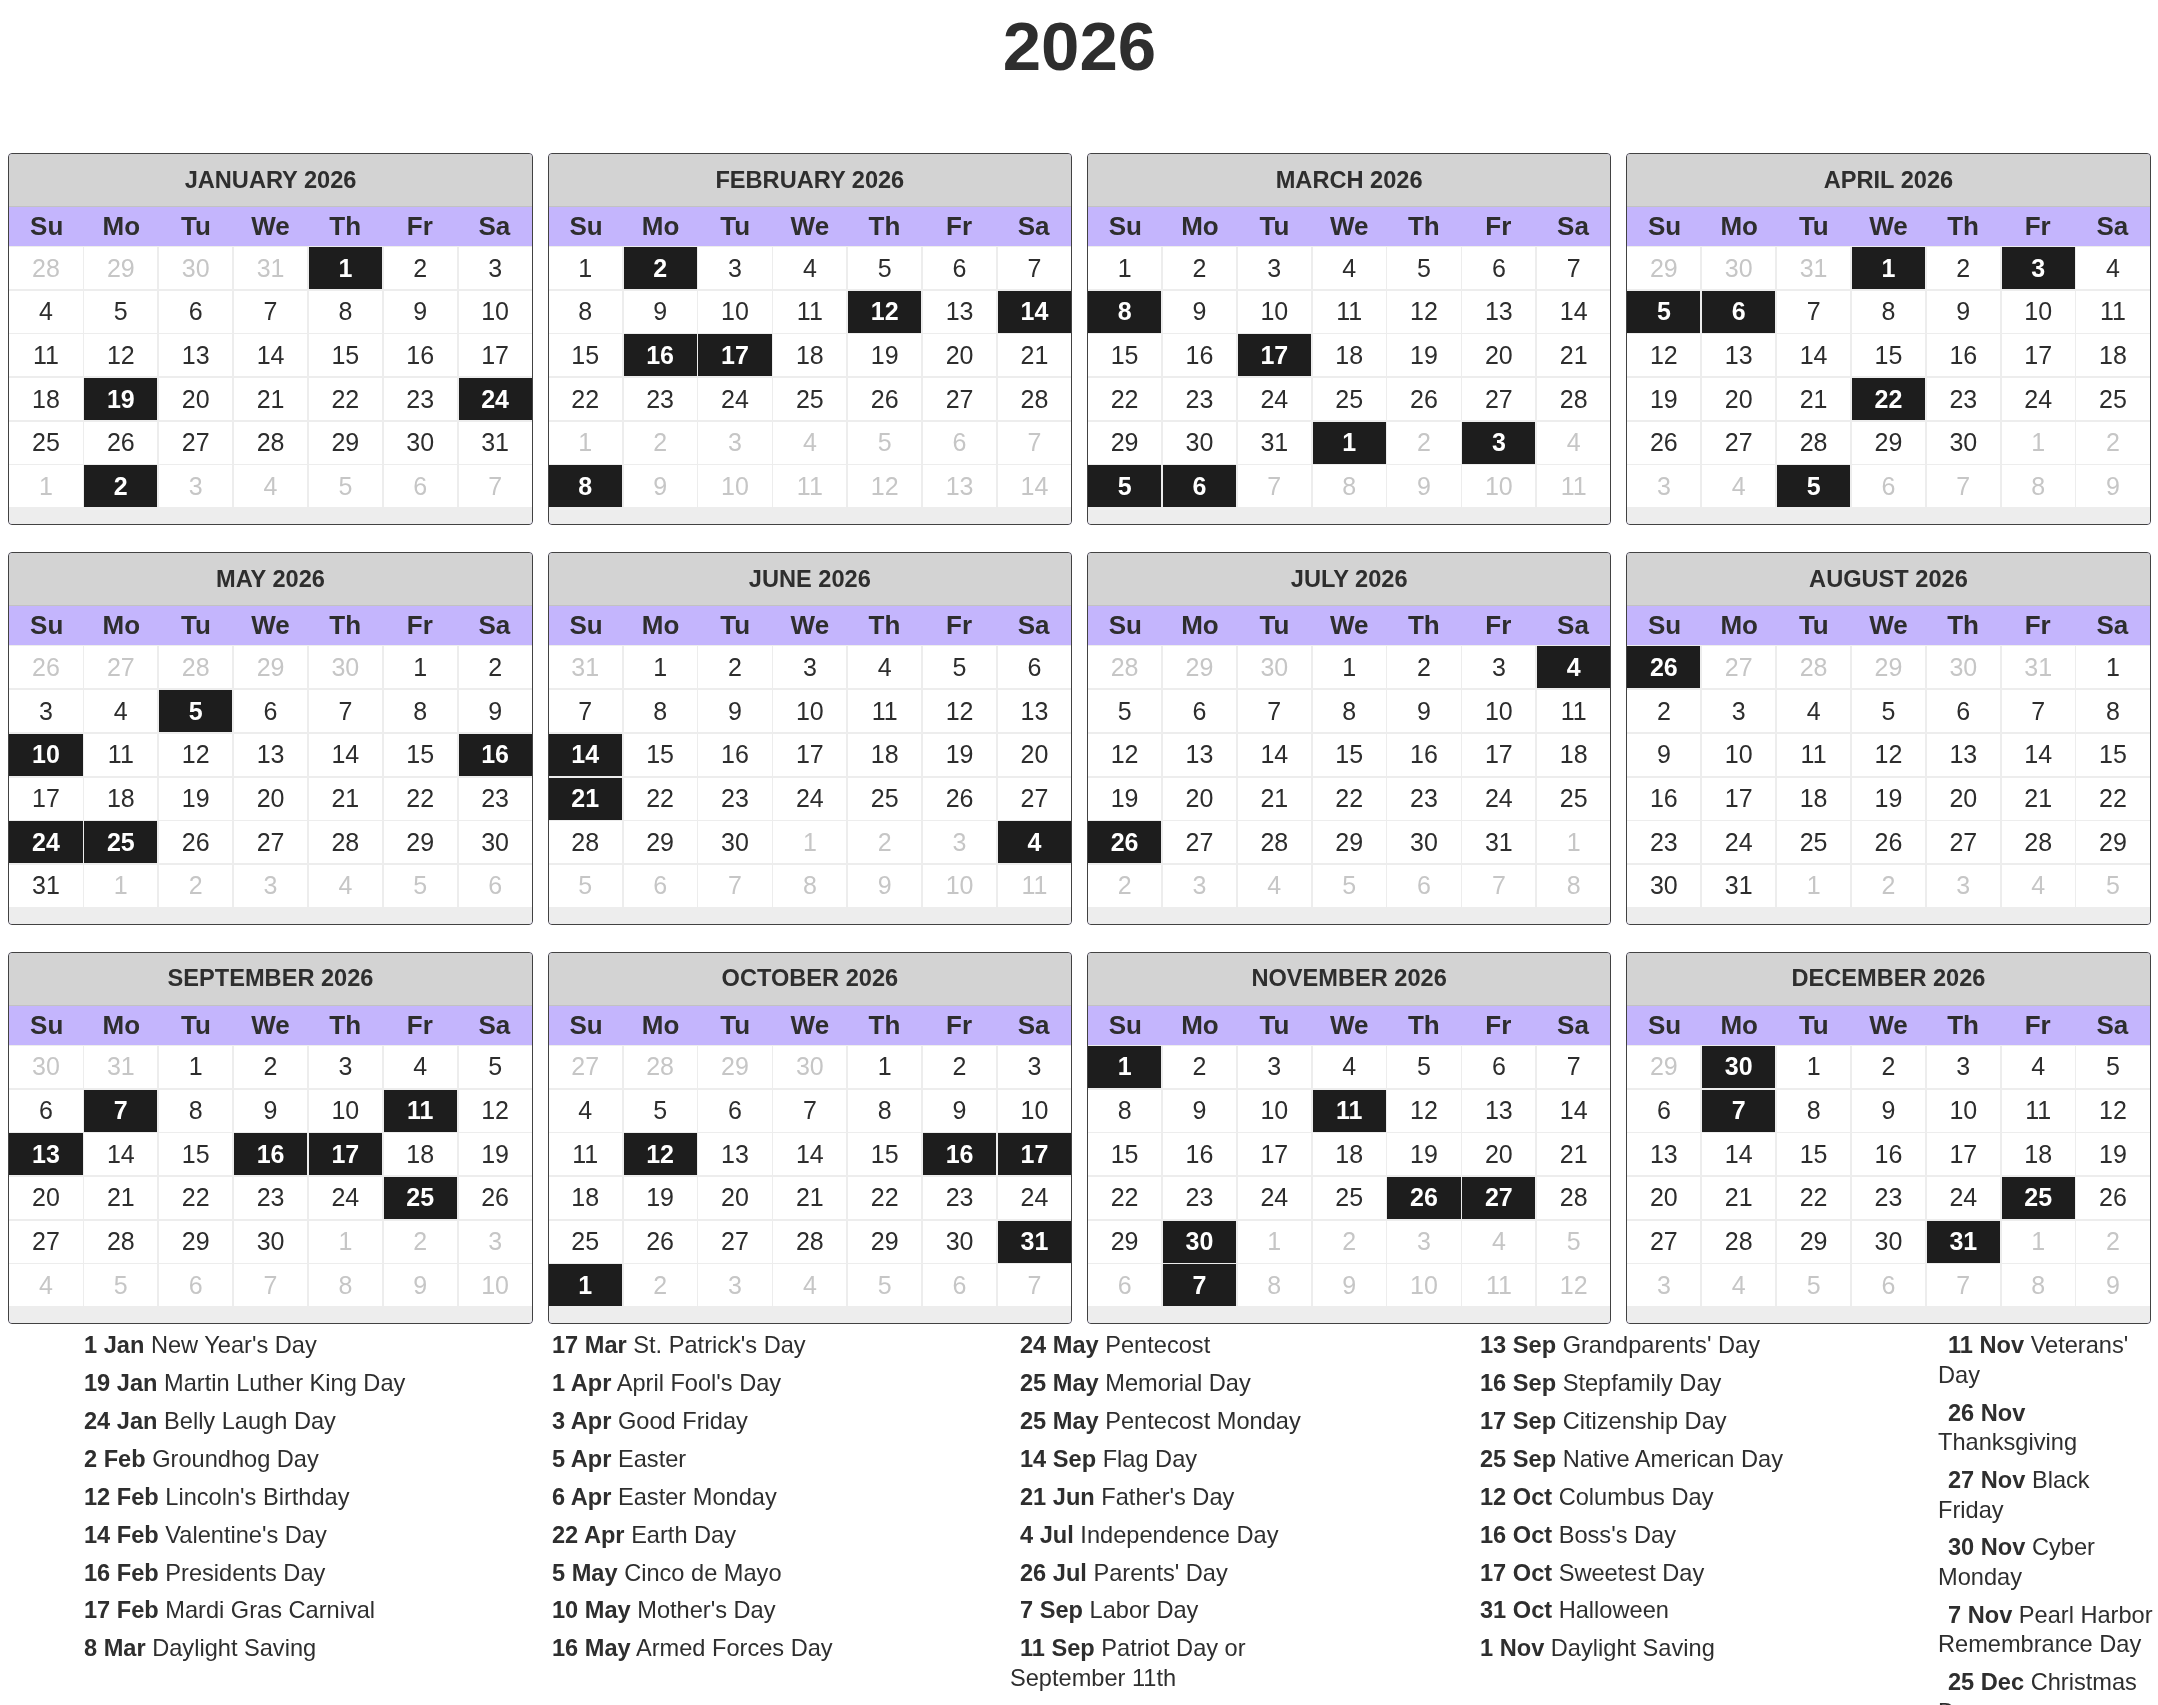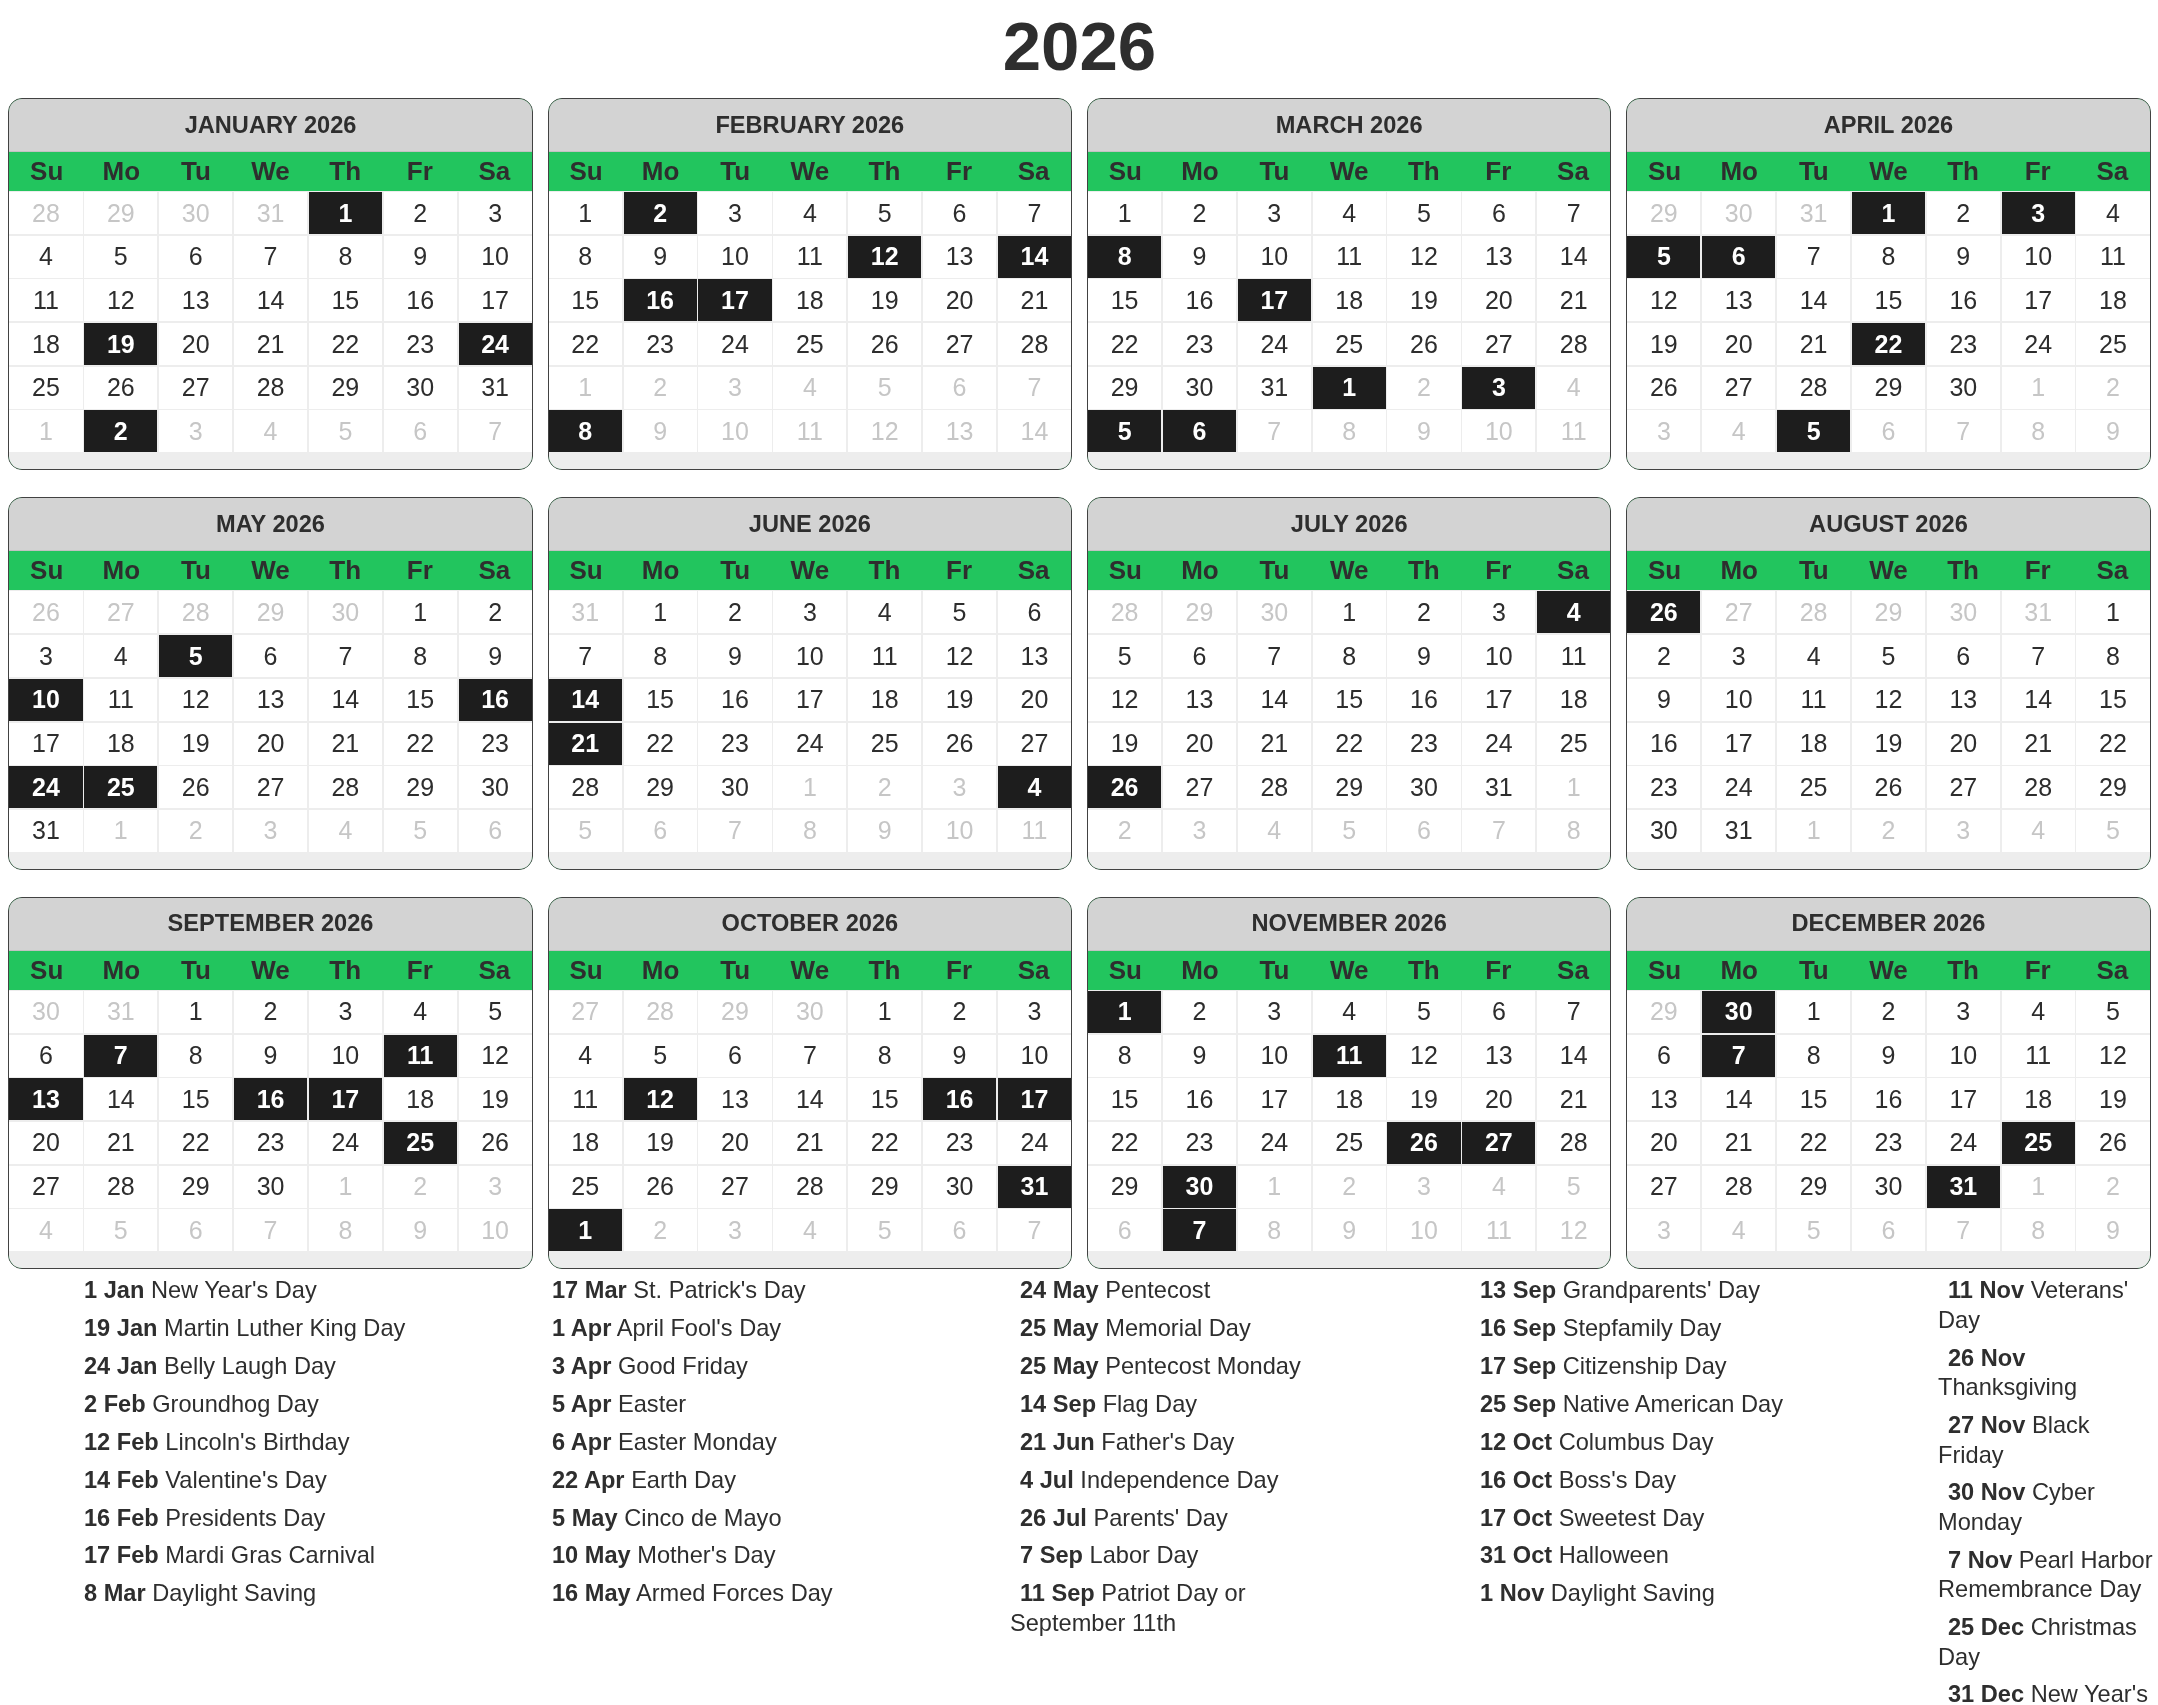--- a/index.html
+++ b/index.html
@@ -9,40 +9,40 @@
   body {
     width: 2159px;
     height: 1705px;
     background: #ffffff;
     font-family: "Liberation Sans", sans-serif;
     color: #2d2d2d;
     overflow: hidden;
     box-sizing: border-box;
   }
   .year-title {
-    height: 98px;
+    height: 153px;
     box-sizing: border-box;
     padding-top: 6.7px;
     text-align: center;
     font-size: 69px;
     font-weight: bold;
     color: #2e2e2e;
   }
   .months-grid {
     display: grid;
     grid-template-columns: repeat(4, 1fr);
     gap: 27px 15px;
     padding: 0 8.4px;
     box-sizing: border-box;
   }
   .month-box {
     border: 1.7px solid #424242;
-    border-radius: 14px;
+    border-radius: 4px;
     overflow: hidden;
-    background: #22c55e;
+    background: #c4b5fd;
   }
   .month-header {
     background: #d3d3d3;
     height: 52px;
     display: flex;
     align-items: center;
     justify-content: center;
     font-weight: bold;
     font-size: 23.6px;
     color: #2e2e2e;

